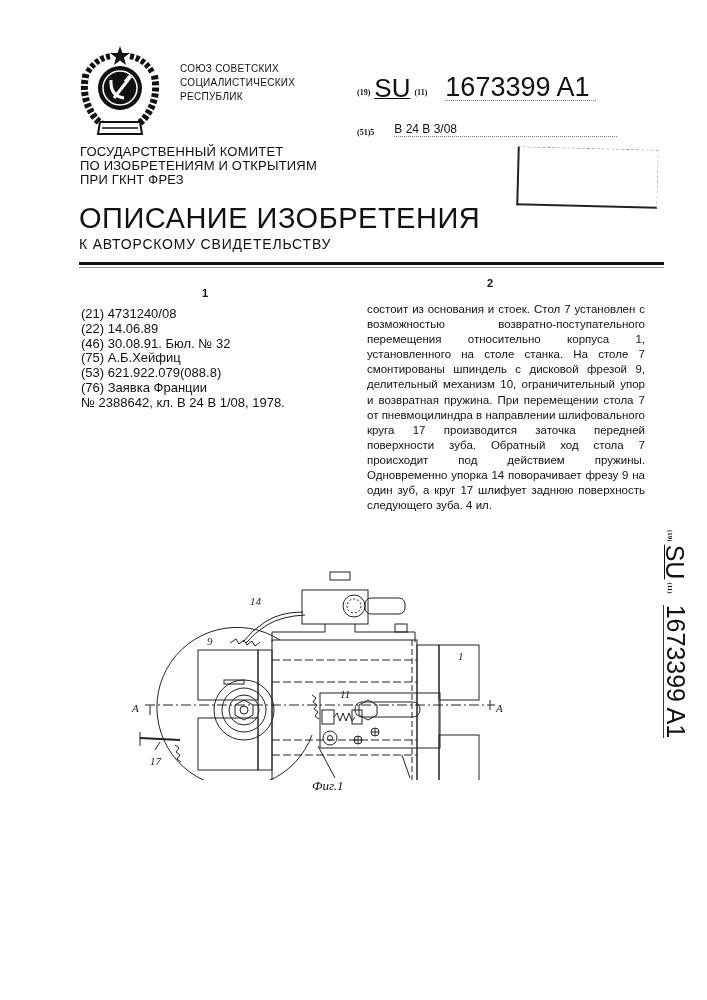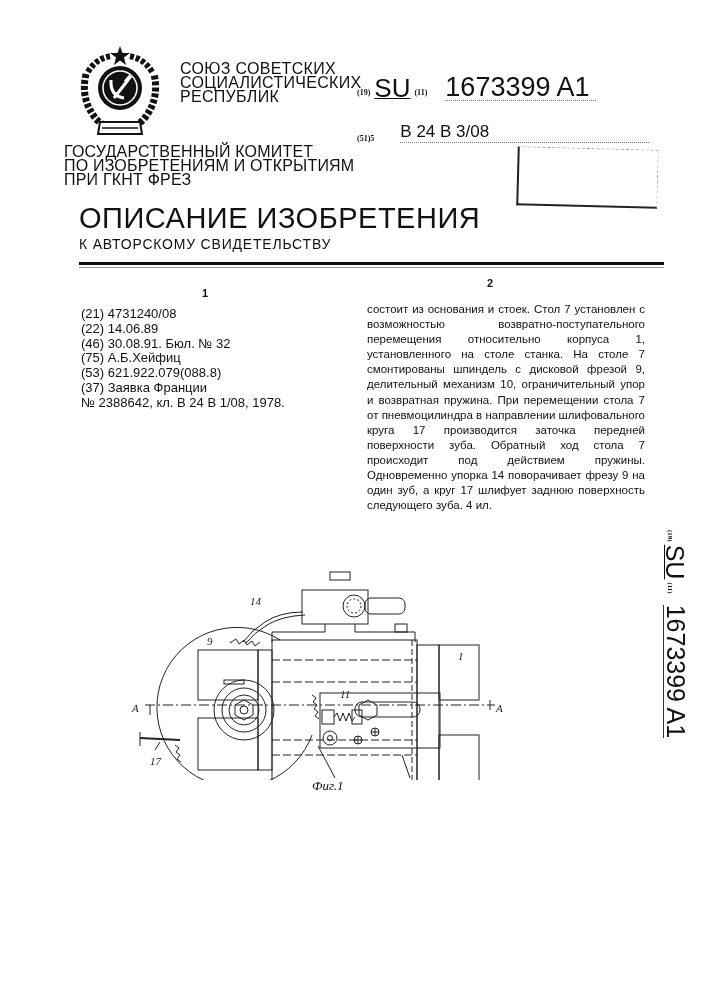--- a/index.html
+++ b/index.html
@@ -1,27 +1,27 @@
 <!DOCTYPE html>
 <html><head>
 <meta charset="utf-8">
 <style>
   html, body { margin:0; padding:0; background:#ffffff; }
   body { width:707px; height:1000px; position:relative; overflow:hidden; color:#111; font-family:"Liberation Sans", sans-serif; }
   .abs { position:absolute; }
   .emblem { left:66px; top:44px; width:108px; height:96px; }
-  .country { left:180px; top:62px; font-size:16px; line-height:14px; letter-spacing:0.3px; }
-  .committee { left:64px; top:145px; font-size:16px; line-height:14px; letter-spacing:0.2px; }
+  .country { left:180px; top:62px; font-size:10px; line-height:14px; letter-spacing:0.3px; }
+  .committee { left:80px; top:145px; font-size:13px; line-height:14px; letter-spacing:0.2px; }
   .pubno { left:357px; top:74px; display:flex; align-items:flex-end; }
   .pubno .code { font-family:"Liberation Serif", serif; font-size:8px; font-weight:bold; margin:0 4px 4px 0; }
   .pubno .su { font-size:26px; text-decoration:underline; text-decoration-thickness:1px; margin-right:4px; line-height:26px; }
   .pubno .num { font-size:27px; line-height:26px; margin-left:14px; border-bottom:1px dotted #777; padding-right:6px; }
   .mpk { left:357px; top:122px; display:flex; align-items:flex-end; }
-  .mpk .code { font-family:"Liberation Serif", serif; font-size:8px; font-weight:bold; margin-right:26px; }
-  .mpk .val { font-size:17px; border-bottom:1px dotted #777; padding-right:160px; }
+  .mpk .code { font-family:"Liberation Serif", serif; font-size:8px; font-weight:bold; margin-right:20px; }
+  .mpk .val { font-size:12px; border-bottom:1px dotted #777; padding-right:160px; }
   .stamp { left:517px; top:148px; width:138px; height:56px; border-left:2px solid #222; border-bottom:2px solid #222; border-top:1px dashed #999; border-right:1px dashed #aaa; transform:rotate(1.5deg); }
   .title { left:79px; top:202px; font-size:29px; letter-spacing:0.5px; }
   .subtitle { left:79px; top:236px; font-size:14px; letter-spacing:0.8px; }
   .rule1 { left:79px; top:262px; width:585px; height:3px; background:#111; }
   .rule2 { left:79px; top:267px; width:585px; height:1px; background:#999; }
   .colnum { font-size:11px; font-weight:bold; }
   .col1num { left:202px; top:287px; }
   .col2num { left:487px; top:277px; }
   .biblio { left:81px; top:307px; font-size:13px; line-height:14.8px; }
   .abstract1 { left:81px; top:420px; width:275px; font-size:11.5px; line-height:15px; text-align:justify; }
@@ -87,21 +87,21 @@
 
 <div class="abs colnum col1num">1</div>
 <div class="abs colnum col2num">2</div>
 
 <div class="abs biblio">
   <div>(21) 4731240/08</div>
   <div>(22) 14.06.89</div>
   <div>(46) 30.08.91. Бюл. № 32</div>
   <div>(75) А.Б.Хейфиц</div>
   <div>(53) 621.922.079(088.8)</div>
-  <div>(37) Заявка Франции</div>
+  <div>(76) Заявка Франции</div>
   <div>№ 2388642, кл. B 24 B 1/08, 1978.</div>
 </div>
 
 <div class="abs abstract1">
 </div>
 
 <div class="abs abstract2">состоит из основания и стоек. Стол 7 установлен с возможностью возвратно-поступательного перемещения относительно корпуса 1, установленного на столе станка. На столе 7 смонтированы шпиндель с дисковой фрезой 9, делительный механизм 10, ограничительный упор и возвратная пружина. При перемещении стола 7 от пневмоцилиндра в направлении шлифовального круга 17 производится заточка передней поверхности зуба. Обратный ход стола 7 происходит под действием пружины. Одновременно упорка 14 поворачивает фрезу 9 на один зуб, а круг 17 шлифует заднюю поверхность следующего зуба. 4 ил.</div>
 
 <div class="abs side">
   <div class="side-inner">

